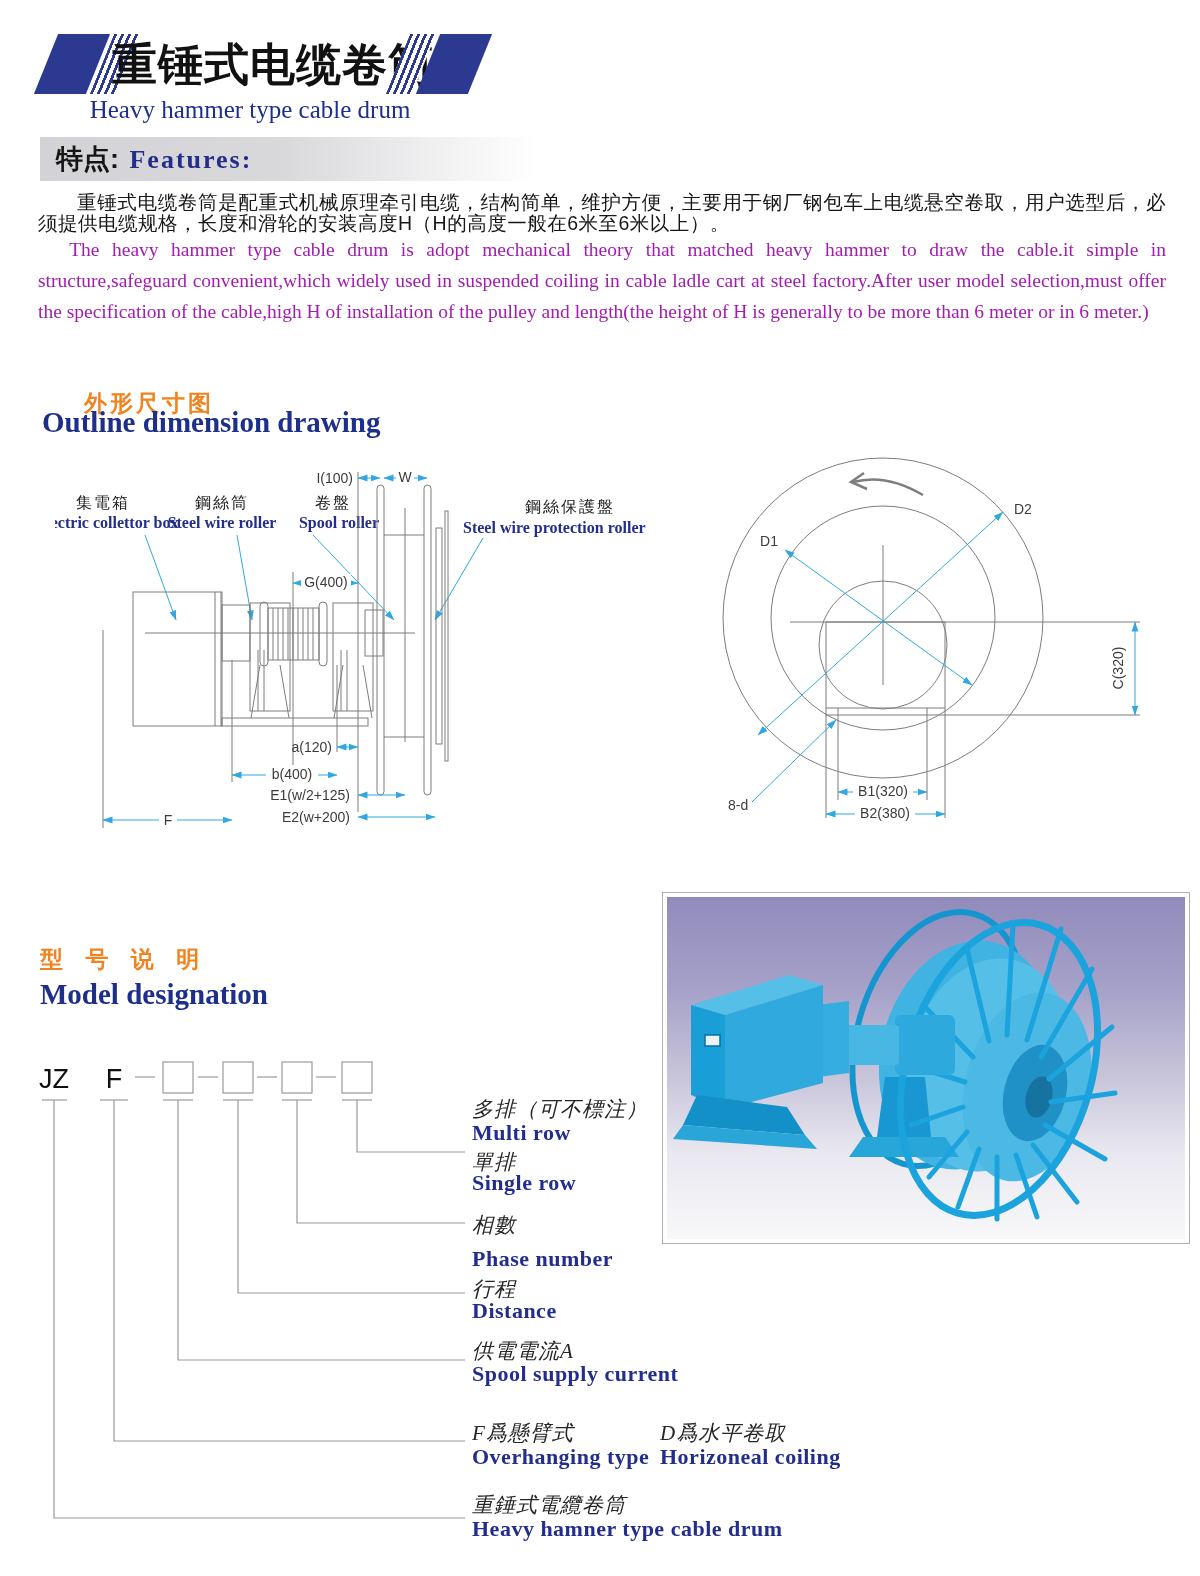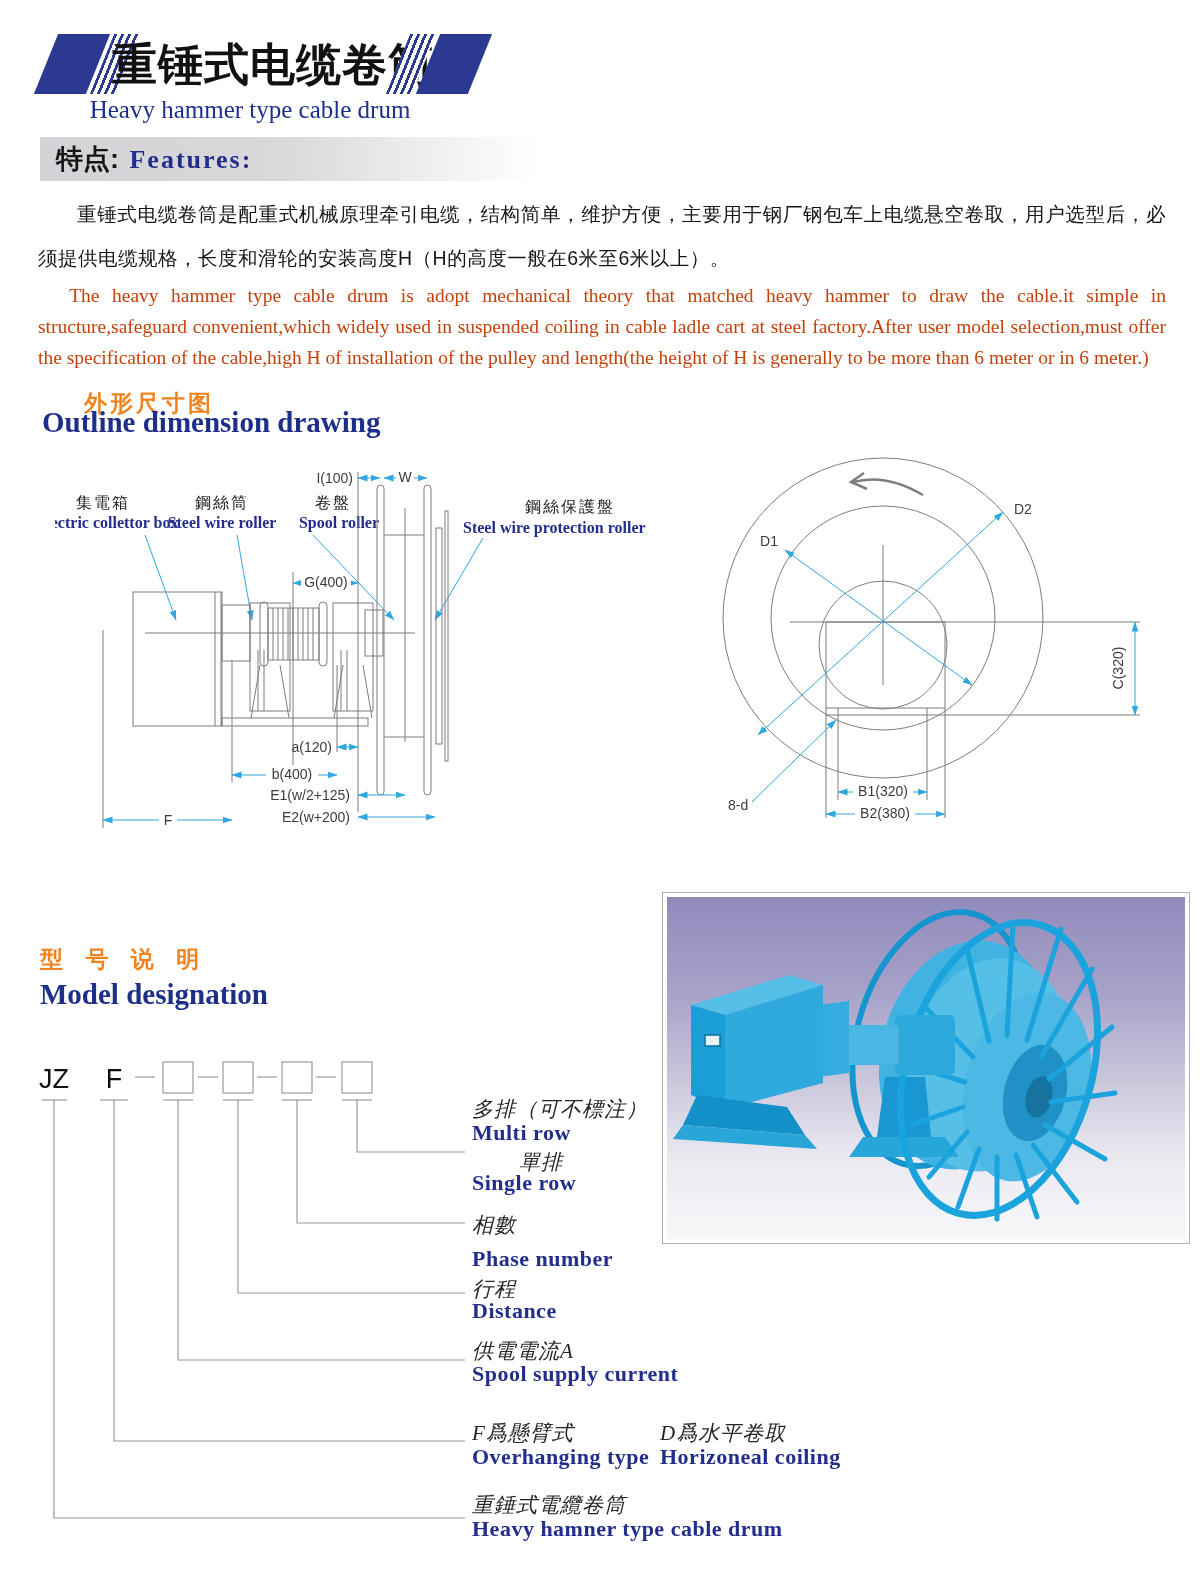--- a/index.html
+++ b/index.html
@@ -19,22 +19,22 @@
 
   
   #features-bar{left:40px;top:137px;width:540px;height:44px;line-height:44px;
     background:linear-gradient(to right,#d3d3d7 0%,#d9d9dc 45%,#ffffff 92%);
     padding-left:16px;box-sizing:border-box;white-space:nowrap;}
   #features-zh{font-size:27px;font-weight:bold;color:#151515;}
   #features-en{font-family:"Liberation Serif",serif;font-size:26px;font-weight:bold;color:#232e8c;margin-left:6px;letter-spacing:2px;}
 
   
   #intro{left:38px;top:192px;width:1128px;}
-  #intro .zh{margin:0;font-size:19.5px;line-height:44px;color:#161616;text-indent:2em;text-align:justify;letter-spacing:0.5px;}
-  #intro .en{margin:0;font-family:"Liberation Serif",serif;font-size:19.5px;line-height:31px;color:#c2410c;
+  #intro .zh{margin:0;font-size:19.5px;line-height:21px;color:#161616;text-indent:2em;text-align:justify;letter-spacing:0.5px;}
+  #intro .en{margin:0;font-family:"Liberation Serif",serif;font-size:19.5px;line-height:31px;color:#a21caf;
     text-indent:1.6em;text-align:justify;}
 
   
   .h-zh{font-size:23px;font-weight:bold;color:#f0831e;letter-spacing:3px;}
   .h-en{font-family:"Liberation Serif",serif;font-size:29px;font-weight:bold;color:#1e2f8a;}
 
   
   svg text{font-family:"Liberation Sans",sans-serif;}
   .dim-t{font-size:14px;fill:#3c3c3c;}
   .lbl-zh{font-family:"Liberation Serif",serif;font-size:16px;fill:#222;letter-spacing:2px;}
@@ -301,21 +301,21 @@
       <polyline points="203,45 203,238 430,238"></polyline>
       <polyline points="262,45 262,168 430,168"></polyline>
       <polyline points="322,45 322,97 430,97"></polyline>
     </g>
     <text x="19" y="33" text-anchor="middle" font-family="Liberation Serif,serif" font-size="27" fill="#111">JZ</text>
     <text x="79" y="33" text-anchor="middle" font-family="Liberation Serif,serif" font-size="27" fill="#111">F</text>
   </svg>
 
   <div class="m-zh" style="left:472px;top:1095px;">多排（可不標注）</div>
   <div class="m-en" style="left:472px;top:1120px;">Multi row</div>
-  <div class="m-zh" style="left:472px;top:1148px;margin-left:47px;">單排</div>
+  <div class="m-zh" style="left:472px;top:1148px;">單排</div>
   <div class="m-en" style="left:472px;top:1170px;">Single row</div>
 
   <div class="m-zh" style="left:472px;top:1211px;">相數</div>
   <div class="m-en" style="left:472px;top:1234px;margin-top:12px;">Phase number</div>
 
   <div class="m-zh" style="left:472px;top:1275px;">行程</div>
   <div class="m-en" style="left:472px;top:1298px;">Distance</div>
 
   <div class="m-zh" style="left:472px;top:1337px;">供電電流A</div>
   <div class="m-en" style="left:472px;top:1361px;">Spool supply current</div>

